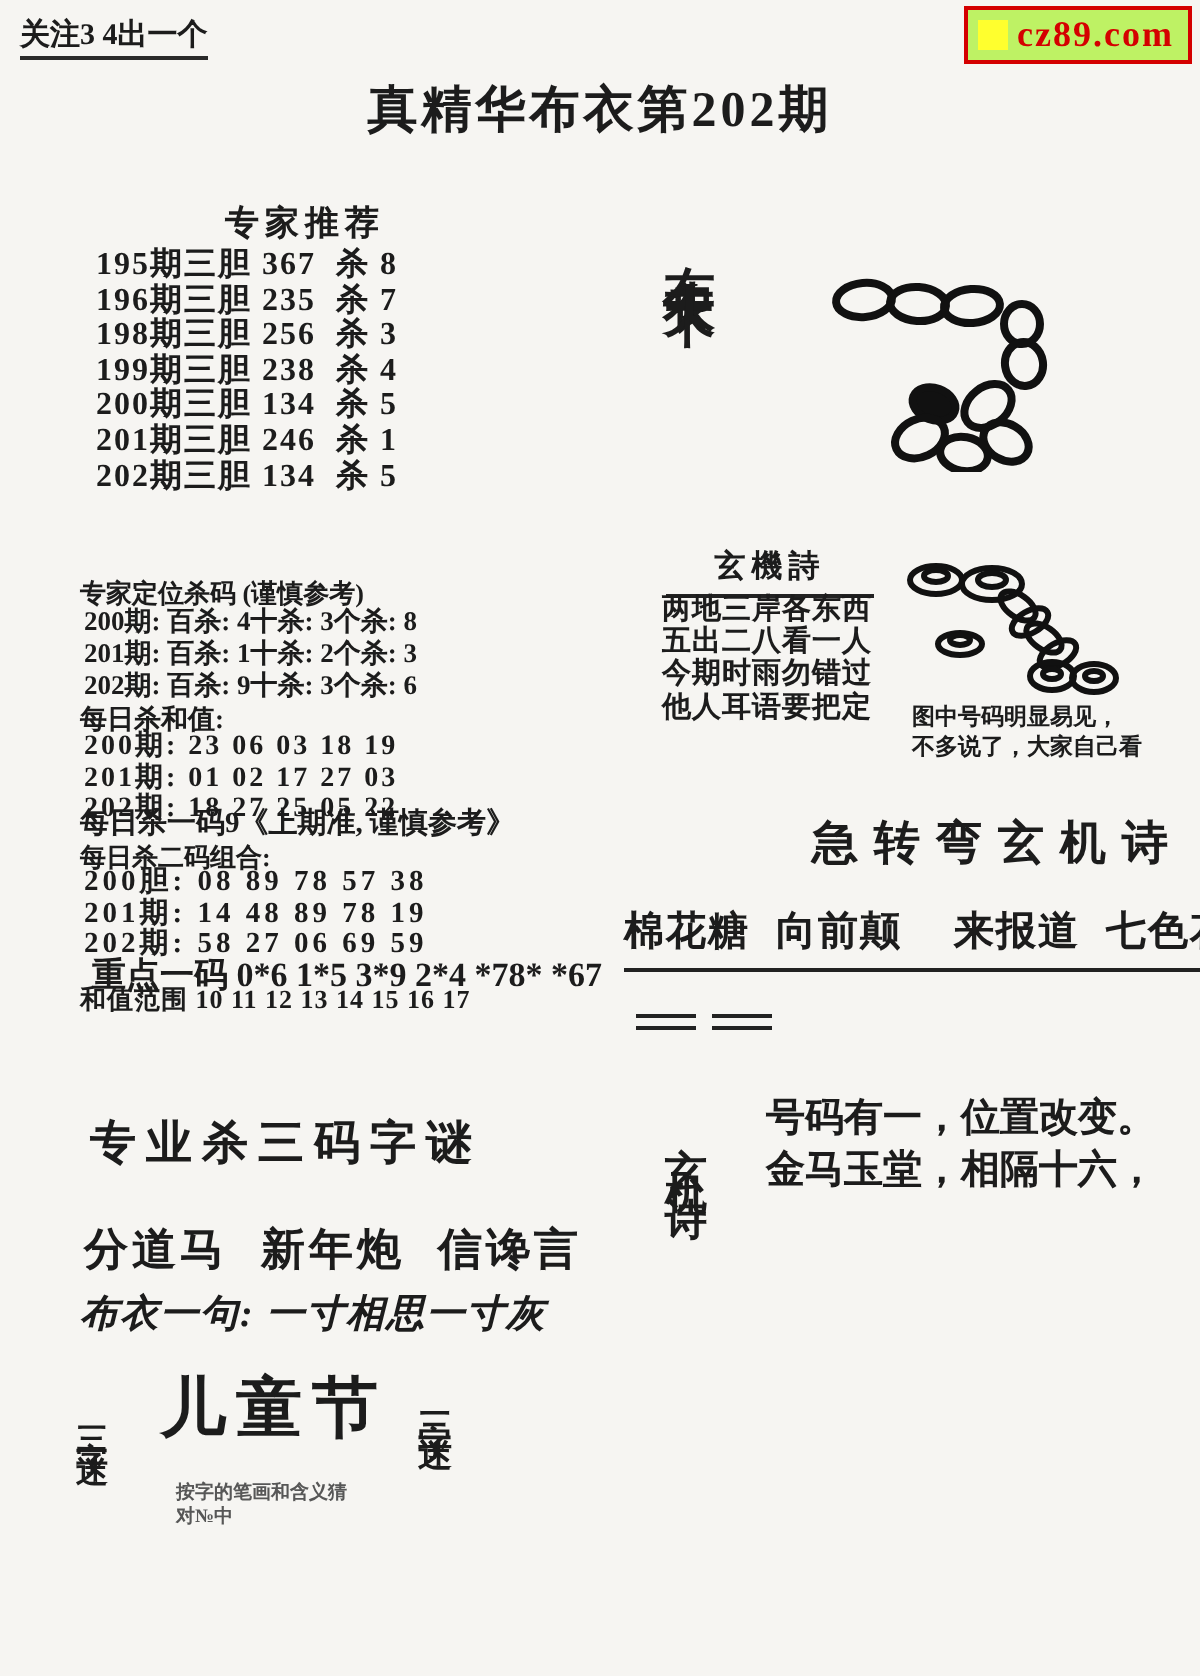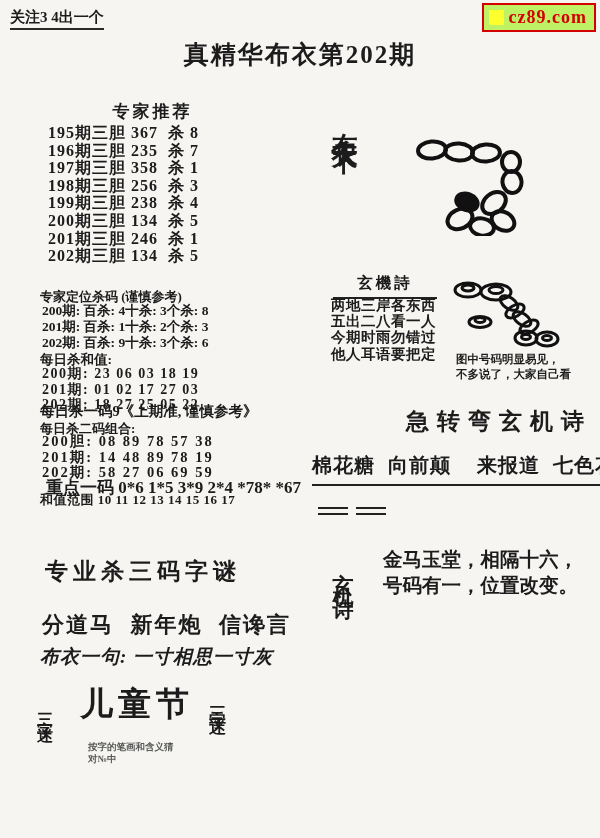--- a/index.html
+++ b/index.html
@@ -60,21 +60,21 @@
   <div class="abs note">关注3 4出一个</div>
 
   <div class="abs logo">
     <span class="logo-sq"></span>
     <span class="logo-txt">cz89.com</span>
   </div>
 
   <div class="abs title">真精华布衣第202期</div>
 
   <div class="abs h-expert">专家推荐</div>
-  <div class="abs list-expert"><div>195期三胆 367  杀 8</div><div>196期三胆 235  杀 7</div><div>197期三胆 358  杀 1</div><div>198期三胆 256  杀 3</div><div>199期三胆 238  杀 4</div><div>200期三胆 134  杀 5</div><div>201期三胆 246  杀 1</div><div>202期三胆 134  杀 5</div></div>
+  <div class="abs list-expert"><div>195期三胆 367  杀 8</div><div>196期三胆 235  杀 7</div><div>198期三胆 256  杀 3</div><div>199期三胆 238  杀 4</div><div>200期三胆 134  杀 5</div><div>201期三胆 246  杀 1</div><div>202期三胆 134  杀 5</div></div>
 
   <div class="abs h-poskill">专家定位杀码 (谨慎参考)</div>
   <div class="abs list-poskill"><div>200期: 百杀: 4十杀: 3个杀: 8</div><div>201期: 百杀: 1十杀: 2个杀: 3</div><div>202期: 百杀: 9十杀: 3个杀: 6</div></div>
 
   <div class="abs h-dailysum">每日杀和值:</div>
   <div class="abs list-dailysum"><div>200期: 23 06 03 18 19</div><div>201期: 01 02 17 27 03</div><div>202期: 18 27 25 05 22</div></div>
 
   <div class="abs daily-one">每日杀一码9《上期准, 谨慎参考》</div>
 
   <div class="abs h-two">每日杀二码组合:</div>
@@ -132,15 +132,15 @@
 
   <div class="abs sharp-h">急转弯玄机诗</div>
   <div class="abs sharp-line">棉花糖 向前颠  来报道 七色花</div>
 
   <div class="abs divider">
     <span class="dash"></span>
     <span class="dash"></span>
   </div>
 
   <div class="abs vert xj-vert">玄机诗</div>
-  <div class="abs xj-lines"><div>金马玉堂，相隔十六，</div><div>号码有一，位置改变。</div></div>
+  <div class="abs xj-lines"><div>号码有一，位置改变。</div><div>金马玉堂，相隔十六，</div></div>
 
 </div>
 
 </body></html>

